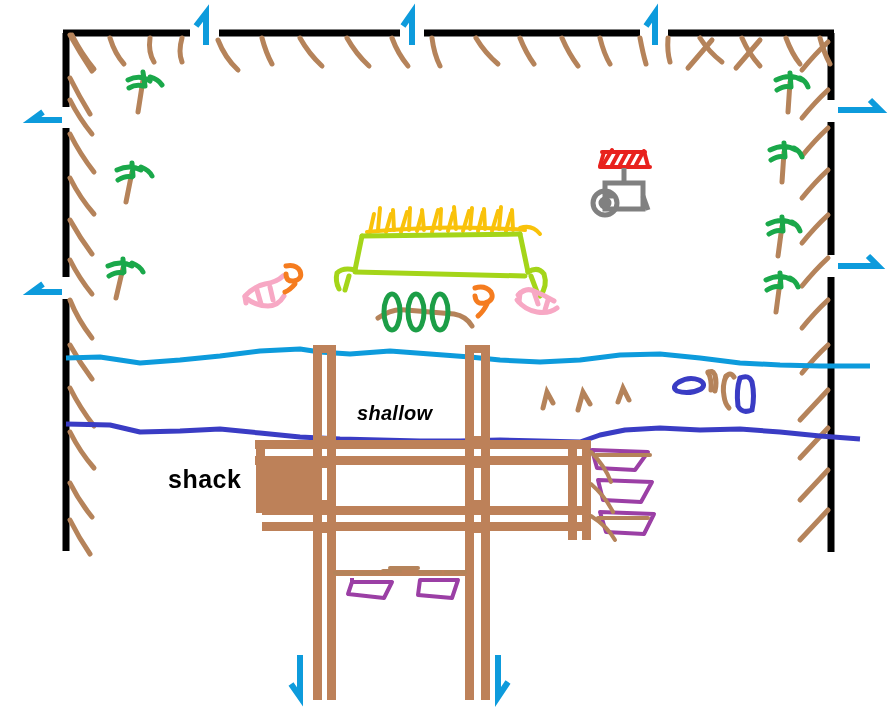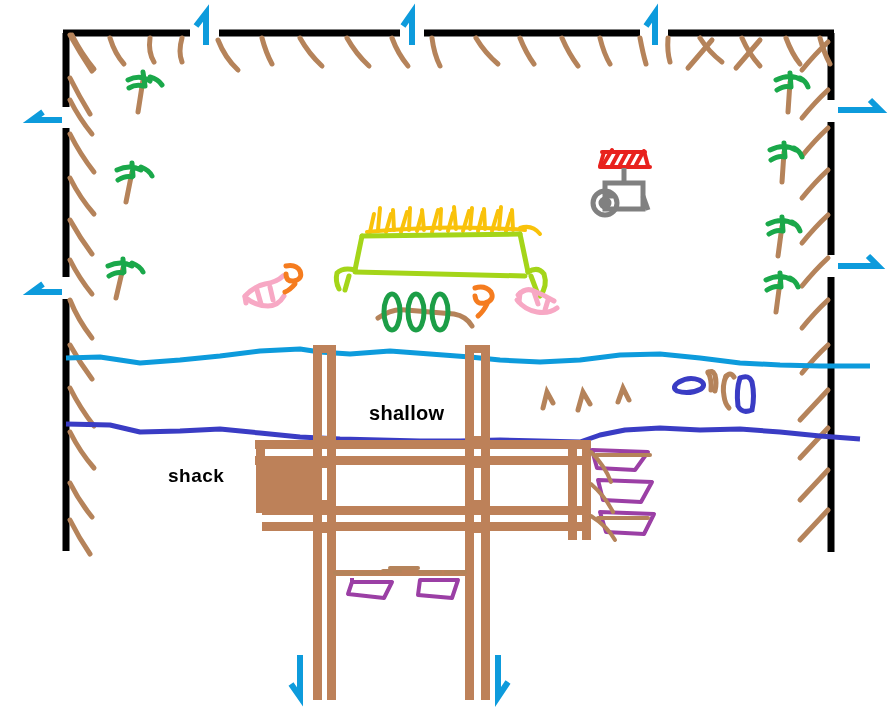--- a/index.html
+++ b/index.html
@@ -29,28 +29,29 @@
     position: absolute;
     font-family: "Liberation Sans", sans-serif;
     font-weight: bold;
     color: #000000;
     white-space: nowrap;
     user-select: none;
   }
   #label-shack {
     left: 168px;
     top: 465px;
-    font-size: 19px;
+    font-size: 25px;
     letter-spacing: 0.5px;
   }
   #label-shallow {
-    left: 369px;
+    left: 357px;
     top: 402px;
     font-size: 20px;
     letter-spacing: 0.3px;
+    font-style: italic;
   }
 </style>
 </head>
 <body>
 
 <div id="canvas-wrap">
 
   <svg id="map-svg" viewBox="0 0 895 717" xmlns="http://www.w3.org/2000/svg">
 
     <g stroke="#000000" stroke-width="7" fill="none" stroke-linecap="butt">

